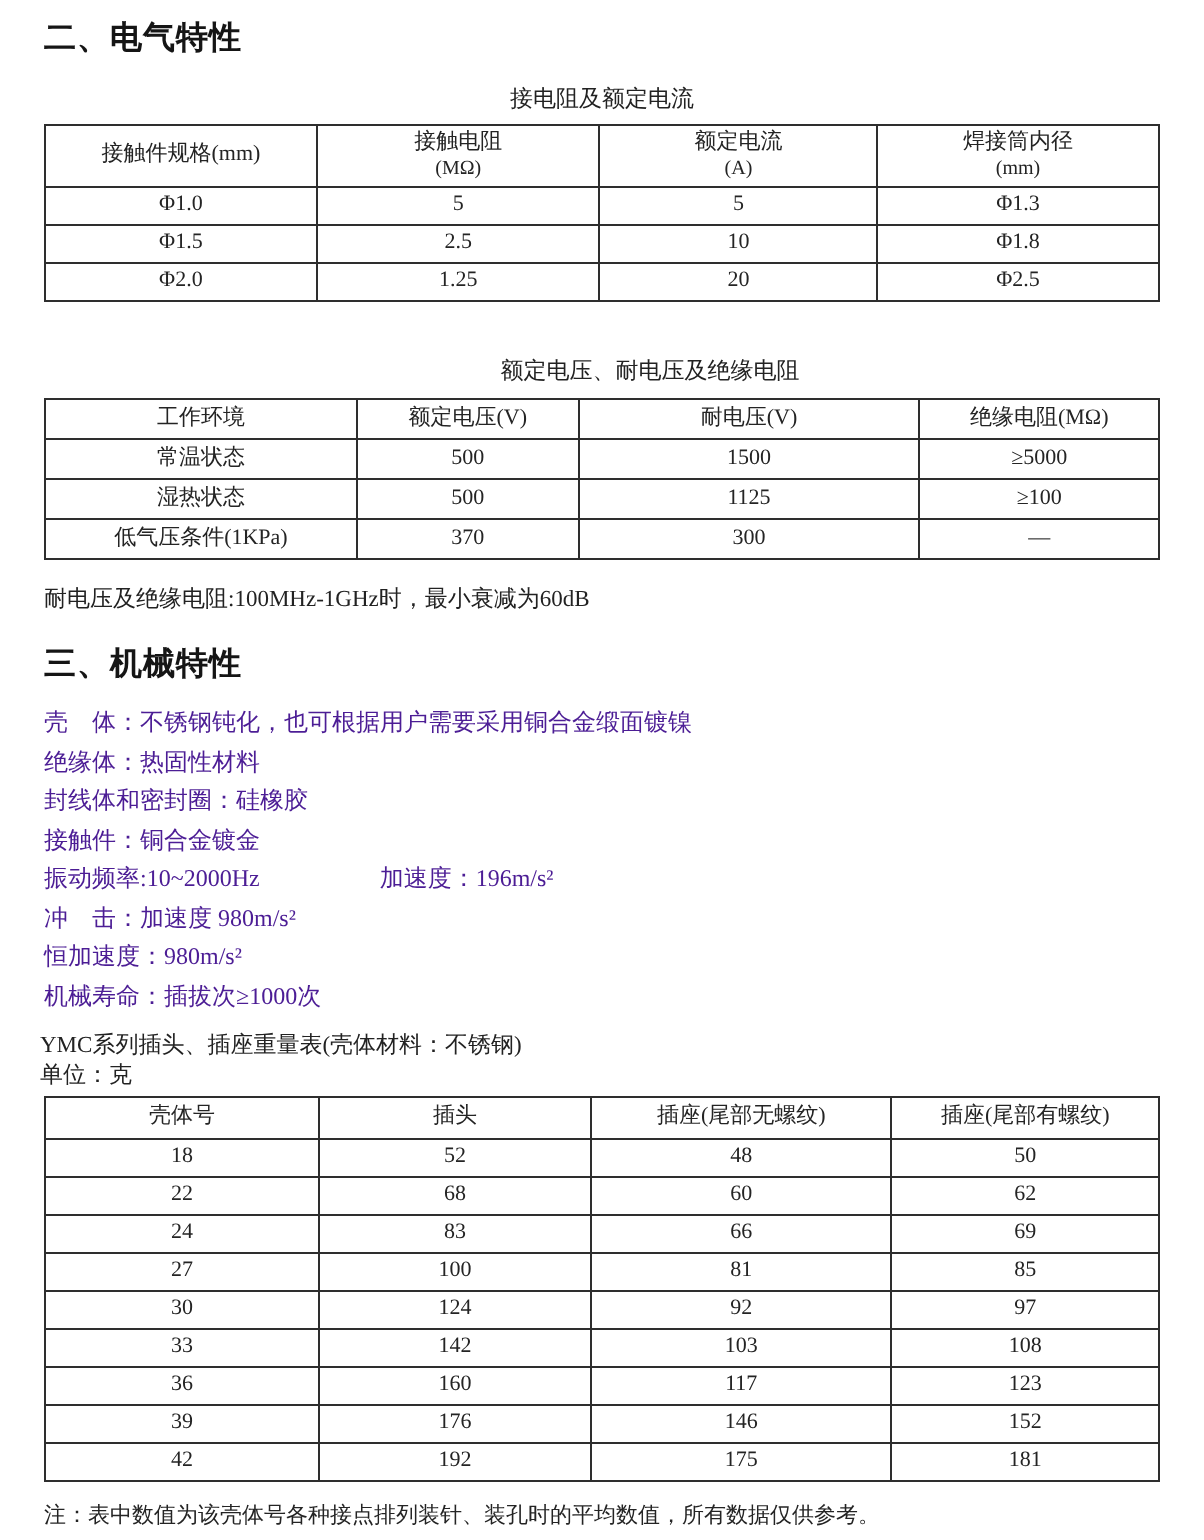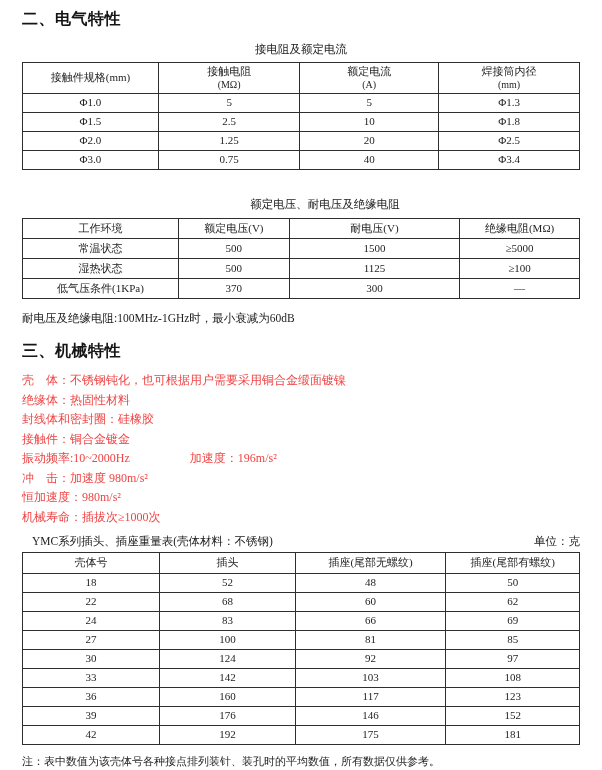--- a/index.html
+++ b/index.html
@@ -57,29 +57,29 @@
     margin-left: 22px;
     font-size: 11.5px;
     color: #222;
   }
   .emi { margin-top: 12px; }
   .spec-block { margin-top: 9px; }
   .spec-line {
     margin-left: 22px;
     font-size: 12px;
     line-height: 19.5px;
-    color: #ef4444;
+    color: #4c1d95;
     white-space: pre-wrap;
   }
   .caption-row {
     display: flex;
-    justify-content: space-between;
-    margin: 7px 22px 0 32px;
+    margin: 7px 22px 0 20px;
     font-size: 11.5px;
     color: #222;
+    flex-direction: column;
   }
   .footnote {
     margin: 9px 0 0 22px;
     font-size: 11px;
     color: #242424;
   }
 </style>
 </head>
 <body>
 
@@ -122,26 +122,20 @@
     <td>Φ1.5</td>
     <td>2.5</td>
     <td>10</td>
     <td>Φ1.8</td>
   </tr>
   <tr>
     <td>Φ2.0</td>
     <td>1.25</td>
     <td>20</td>
     <td>Φ2.5</td>
-  </tr>
-  <tr>
-    <td>Φ3.0</td>
-    <td>0.75</td>
-    <td>40</td>
-    <td>Φ3.4</td>
   </tr>
 </tbody>
   </table>
 
 <div class="tbl-caption cap2">额定电压、耐电压及绝缘电阻</div>
 
 <table class="t2">
   <colgroup>
       <col style="width:28%">
       <col style="width:19.9%">

